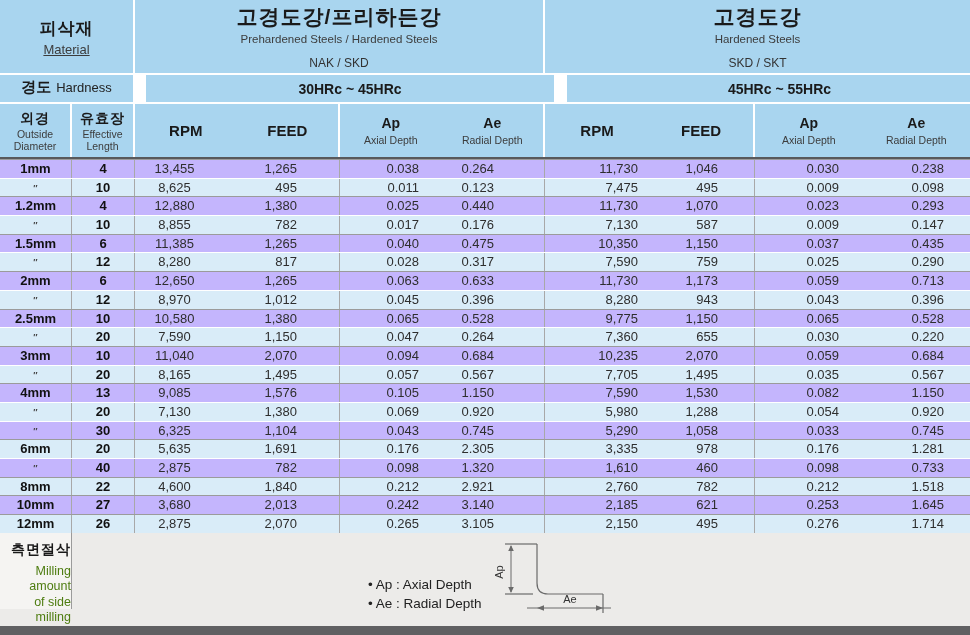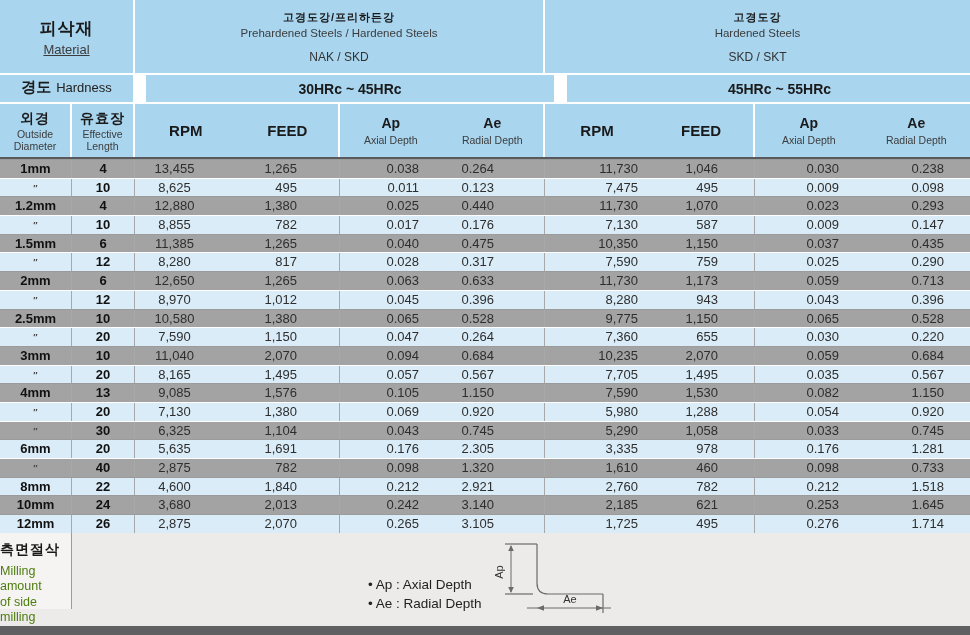--- a/index.html
+++ b/index.html
@@ -18,21 +18,21 @@
   .brow3 { grid-template-columns: 72px 63px 205px 205px 210px 215px; height: 53px; }
   .hcell {
     background: #a9d5ef;
     display: flex; flex-direction: column;
     align-items: center; justify-content: center;
     text-align: center;
   }
   .brow1 .hcell, .brow2 .hcell { border-bottom: 2px solid #ffffff; }
   .sep { border-right: 2px solid #ffffff; }
   .ko-big { font-size: 17px; font-weight: bold; letter-spacing: 1px; }
-  .ko-mid { font-size: 11px; font-weight: bold; letter-spacing: 1px; }
+  .ko-mid { font-size: 21px; font-weight: bold; letter-spacing: 1px; }
   .en-sub { font-size: 11.5px; color: #3c3c3c; margin-top: 2px; }
   .grades { font-size: 12px; color: #333; margin-top: 11px; }
   .hardness-cell { flex-direction: row; gap: 5px; align-items: baseline; justify-content: center; padding-top: 3px; }
   .hardness-ko { font-size: 15px; font-weight: bold; }
   .hardness-en { font-size: 13px; color: #222; }
   .range { font-size: 14px; font-weight: bold; }
   .hc-ko { font-size: 14px; font-weight: bold; letter-spacing: 1px; }
   .hc-sub { font-size: 10.5px; color: #3c3c3c; line-height: 12px; }
   .block { display: grid; grid-template-columns: 1fr 1fr; align-items: center; padding: 0; }
   .bcol { text-align: center; }
@@ -41,21 +41,21 @@
   .bsub { font-size: 10.5px; color: #3c3c3c; margin-top: 3px; }
   
   .tbody { border-top: 2px solid #58595b; width: 970px; }
   .trow {
     display: grid;
     grid-template-columns: 72px 63px 103px 102px 103px 102px 105px 105px 108px 107px;
     height: 18.7px; line-height: 17.5px;
     font-size: 13px; color: #2e2e2e;
     border-top: 1px solid #ffffff;
   }
-  .trow.odd  { background: #a3a3a3; }
+  .trow.odd  { background: #c4b5fd; }
   .trow.even { background: #d9ecf8; }
   .trow.group-start { border-top: 1px solid #9b9b9b; }
   .trow > div { overflow: hidden; white-space: nowrap; }
   .c0 { text-align: center; font-weight: bold; color: #111; border-right: 1px solid #a8a8a8; }
   .c1 { text-align: center; font-weight: bold; color: #111; border-right: 1px solid #a8a8a8; }
   .c2 { text-align: center; padding-right: 24px; }
   .c3 { text-align: right; padding-right: 42px; border-right: 1px solid #a8a8a8; }
   .c4 { text-align: right; padding-right: 24px; }
   .c5 { text-align: right; padding-right: 50px; border-right: 1px solid #a8a8a8; }
   .c6 { text-align: right; padding-right: 12px; }
@@ -64,21 +64,21 @@
   .c9 { text-align: right; padding-right: 26px; }
   .c0.ditto { font-size: 9px; color: #444; line-height: 18px; }
   
   .footer {
     position: relative; width: 970px; height: 93px;
     background: #ecebe9; display: flex;
   }
   .side-cell {
     width: 72px; height: 76px; background: #f5f4f2;
     border-right: 1px solid #9b9b9b;
-    display: flex; flex-direction: column; align-items: flex-start;
+    display: flex; flex-direction: column; align-items: flex-end;
     padding-top: 8px;
   }
   .side-ko { font-size: 14px; font-weight: bold; letter-spacing: 1px; margin-bottom: 5px; }
   .side-en { font-size: 12.5px; color: #4d7c0f; line-height: 15.5px; }
   .notes {
     position: absolute; left: 368px; top: 42px;
     font-size: 13.5px; color: #222; line-height: 19px;
   }
   .diagram { position: absolute; left: 495px; top: 4px; }
   
@@ -366,38 +366,38 @@
     <div class="c3">1,840</div>
     <div class="c4">0.212</div>
     <div class="c5">2.921</div>
     <div class="c6">2,760</div>
     <div class="c7">782</div>
     <div class="c8">0.212</div>
     <div class="c9">1.518</div>
   </div>
     <div class="trow odd group-start">
     <div class="c0">10mm</div>
-    <div class="c1">24</div>
+    <div class="c1">27</div>
     <div class="c2">3,680</div>
     <div class="c3">2,013</div>
     <div class="c4">0.242</div>
     <div class="c5">3.140</div>
     <div class="c6">2,185</div>
     <div class="c7">621</div>
     <div class="c8">0.253</div>
     <div class="c9">1.645</div>
   </div>
     <div class="trow even group-start">
     <div class="c0">12mm</div>
     <div class="c1">26</div>
     <div class="c2">2,875</div>
     <div class="c3">2,070</div>
     <div class="c4">0.265</div>
     <div class="c5">3.105</div>
-    <div class="c6">1,725</div>
+    <div class="c6">2,150</div>
     <div class="c7">495</div>
     <div class="c8">0.276</div>
     <div class="c9">1.714</div>
   </div>
   </div>
 
 <div class="footer">
   <div class="side-cell">
     <div class="side-ko">측면절삭</div>
     <div class="side-en">Milling</div>

